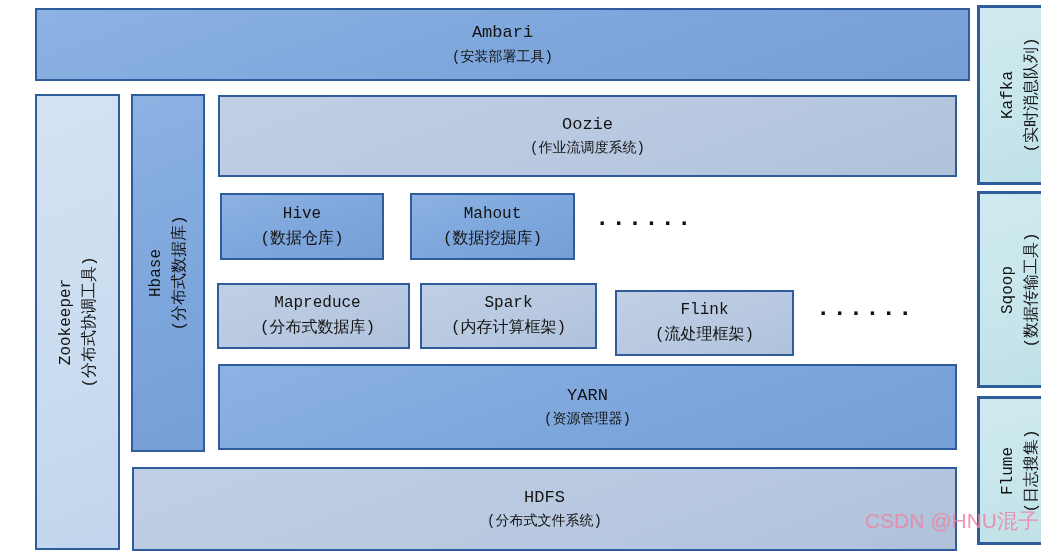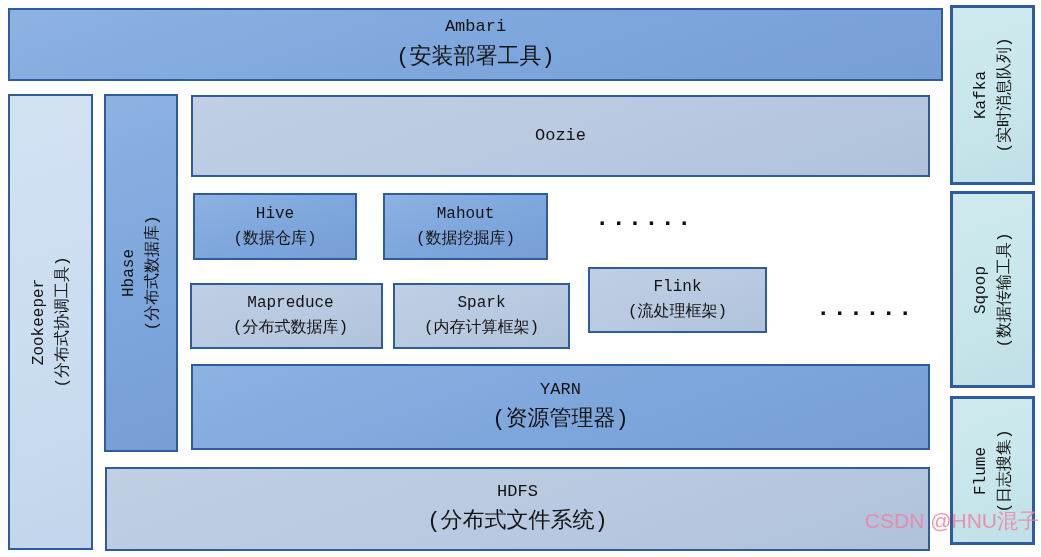--- a/index.html
+++ b/index.html
@@ -15,27 +15,28 @@
   .box {
     position: absolute;
     border: 2px solid #2f5c9c;
     box-sizing: border-box;
     display: flex;
     flex-direction: column;
     align-items: center;
     justify-content: center;
     text-align: center;
     line-height: 1.55;
+    margin-left: 27px;
   }
   .blue  { background: linear-gradient(160deg, #8db2e2 0%, #7da6dc 55%, #779fd6 100%); }
   .light { background: linear-gradient(160deg, #d3e2f3 0%, #cadcf0 60%, #c2d5ec 100%); }
   .gray  { background: linear-gradient(160deg, #c0cfe4 0%, #b7c8e0 60%, #b0c1da 100%); }
   .cyan  { background: linear-gradient(160deg, #cfeaef 0%, #c7e6eb 60%, #bfe0e7 100%); border-width: 3px; }
   .bar .name, .cell .name { font-size: 17px; }
-  .bar .desc, .cell .desc { font-size: 22px; }
+  .bar .desc, .cell .desc { font-size: 14px; }
   .cell .name, .cell .desc { font-size: 16px; }
   .vert { display: block; }
   .vtext {
     position: absolute;
     left: 50%;
     top: 50%;
     transform: translate(-50%, -50%) rotate(-90deg);
     white-space: nowrap;
     text-align: center;
     line-height: 1.5;
@@ -77,41 +78,42 @@
 
   <div class="box blue vert" style="left:104px; top:94px; width:74px; height:358px;">
     <div class="vtext">
       <div class="name">Hbase</div>
       <div class="desc">(分布式数据库)</div>
     </div>
   </div>
 
   <div class="box gray bar" style="left:191px; top:95px; width:739px; height:82px;">
     <div class="name">Oozie</div>
+    <div class="desc">(作业流调度系统)</div>
   </div>
 
   <div class="box blue cell" style="left:383px; top:193px; width:165px; height:67px;">
     <div class="name">Mahout</div>
     <div class="desc">(数据挖掘库)</div>
   </div>
   <div class="box blue cell" style="left:193px; top:193px; width:164px; height:67px;">
     <div class="name">Hive</div>
     <div class="desc">(数据仓库)</div>
   </div>
   <div class="ellipsis" style="left:595px; top:205px;">......</div>
 
   <div class="box gray cell" style="left:190px; top:283px; width:193px; height:66px;padding-left:8px;">
     <div class="name">Mapreduce</div>
     <div class="desc">(分布式数据库)</div>
   </div>
   <div class="box gray cell" style="left:393px; top:283px; width:177px; height:66px;">
     <div class="name">Spark</div>
     <div class="desc">(内存计算框架)</div>
   </div>
-  <div class="box gray cell" style="left:588px; top:267px; width:179px; height:66px;">
+  <div class="box gray cell" style="left:588px; top:290px; width:179px; height:66px;">
     <div class="name">Flink</div>
     <div class="desc">(流处理框架)</div>
   </div>
   <div class="ellipsis" style="left:816px; top:295px;">......</div>
 
   <div class="box blue bar" style="left:191px; top:364px; width:739px; height:86px;">
     <div class="name">YARN</div>
     <div class="desc">(资源管理器)</div>
   </div>
 

